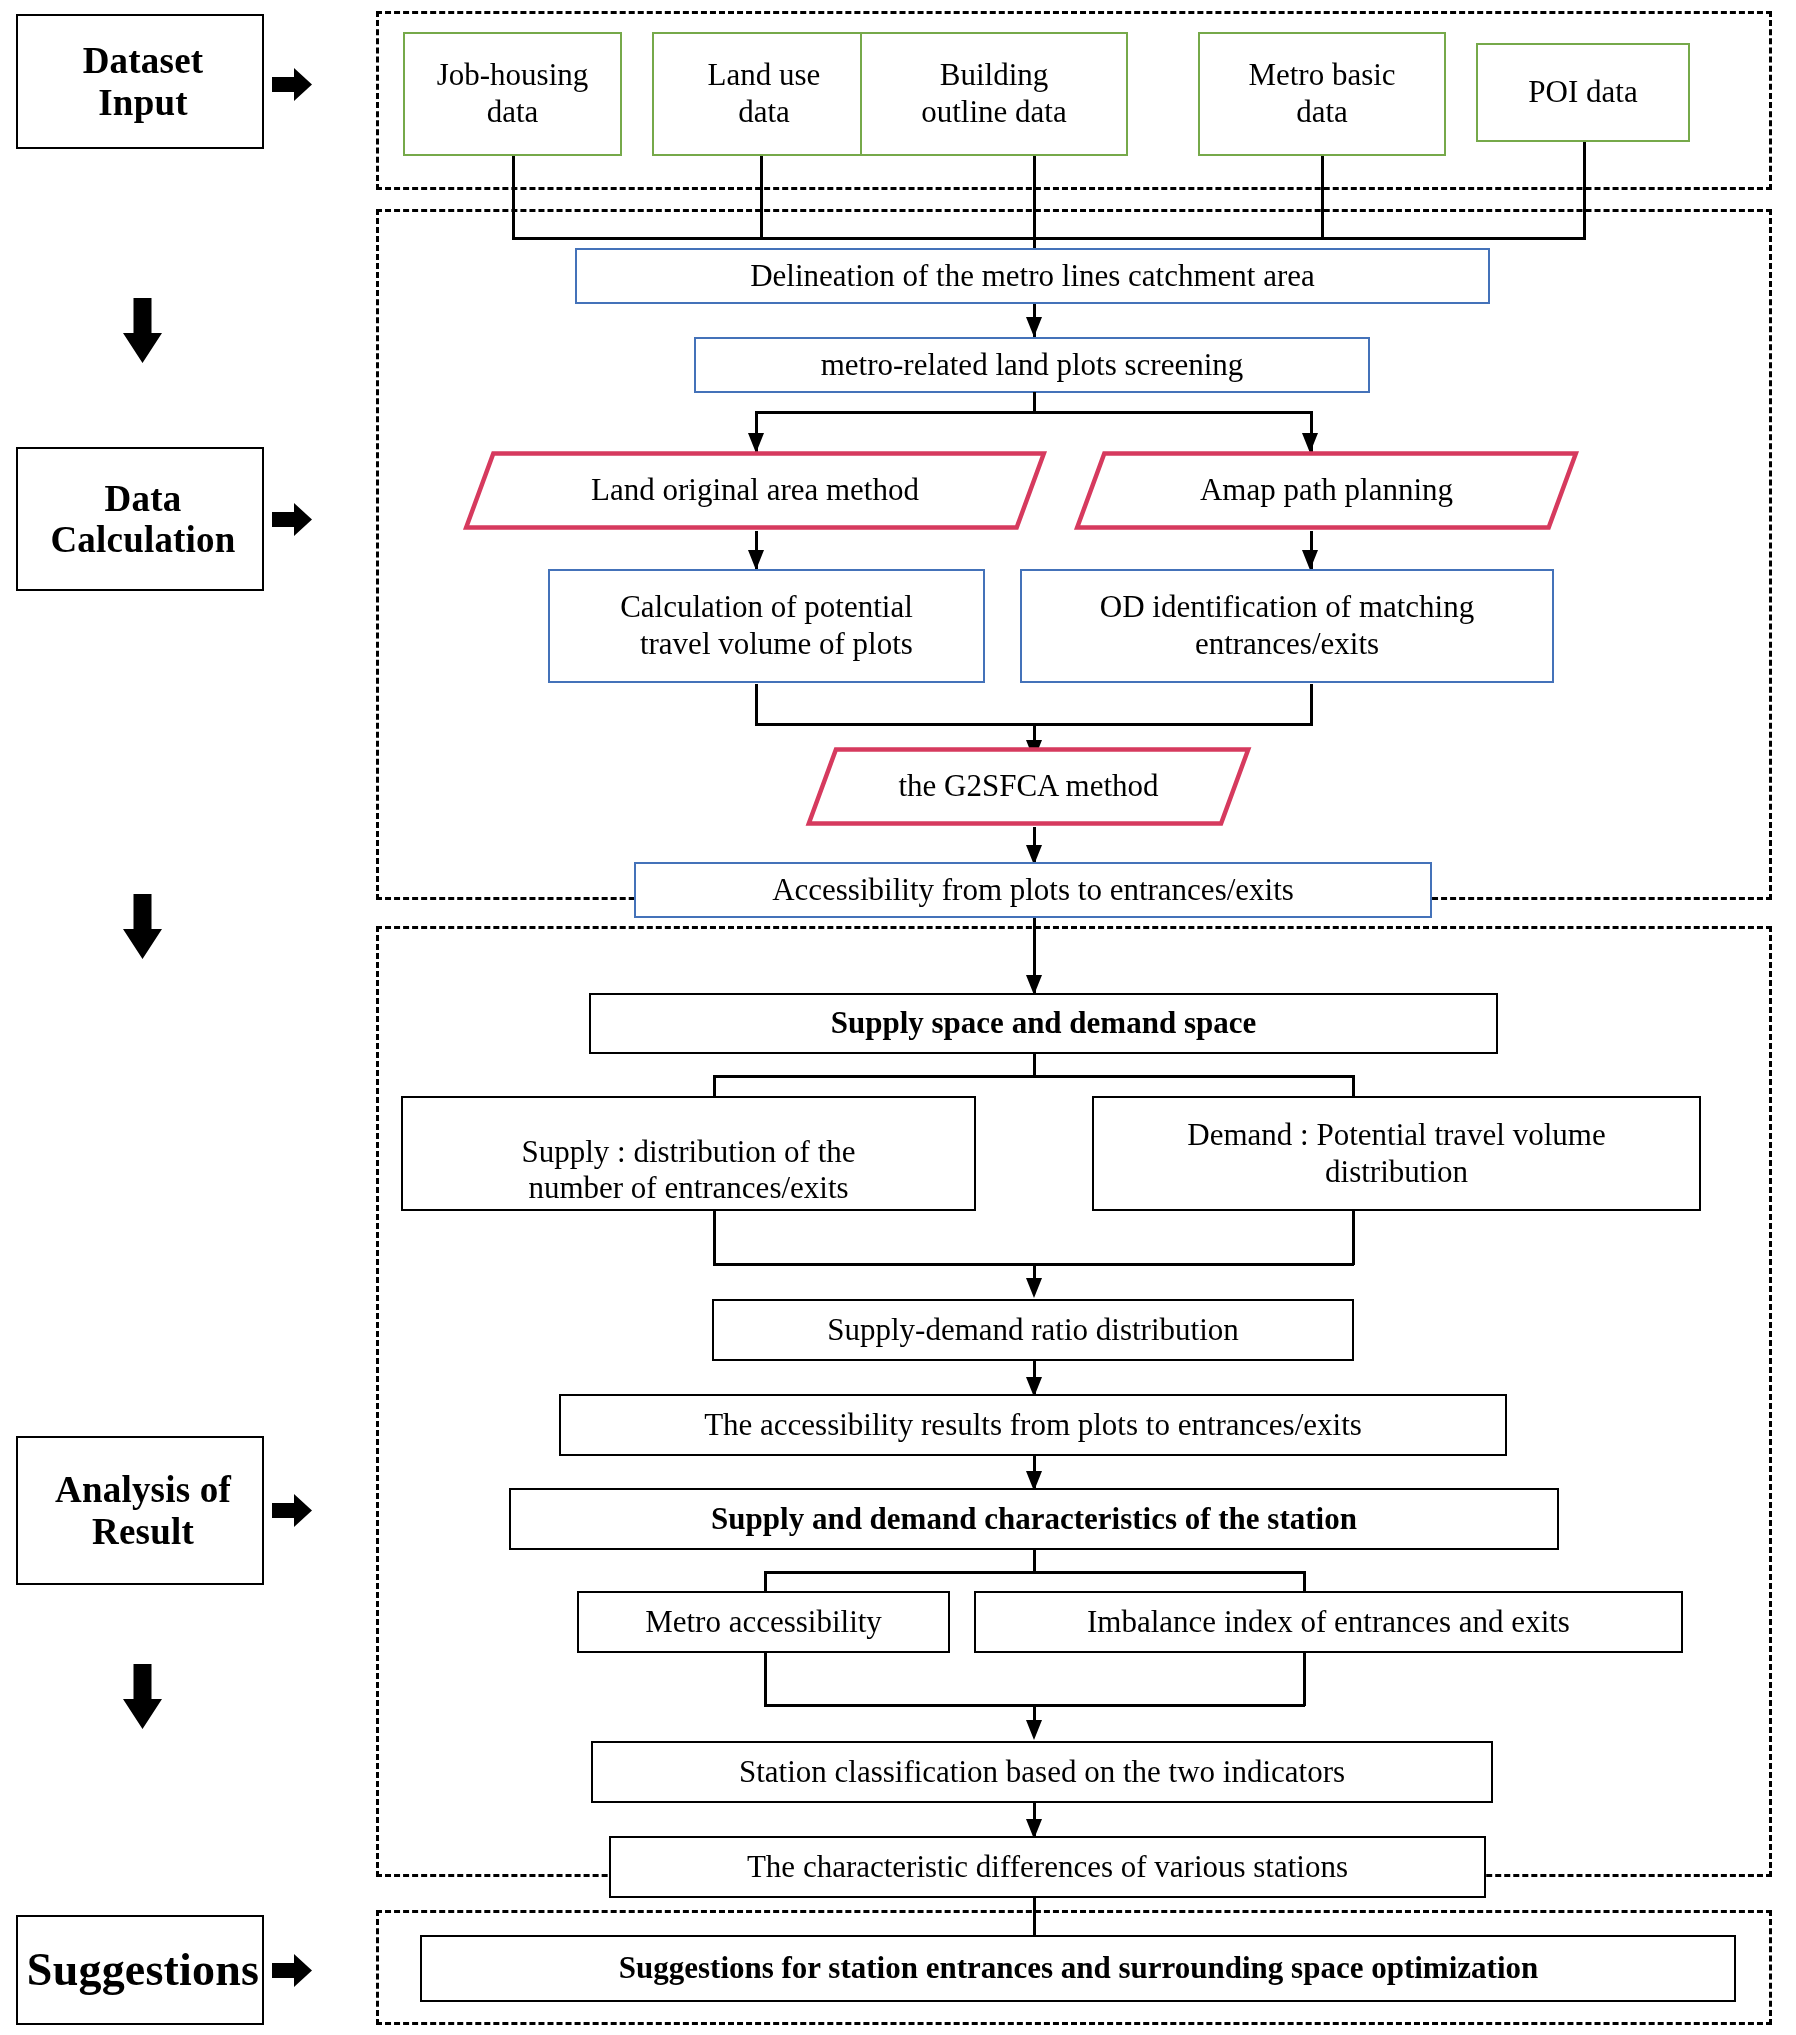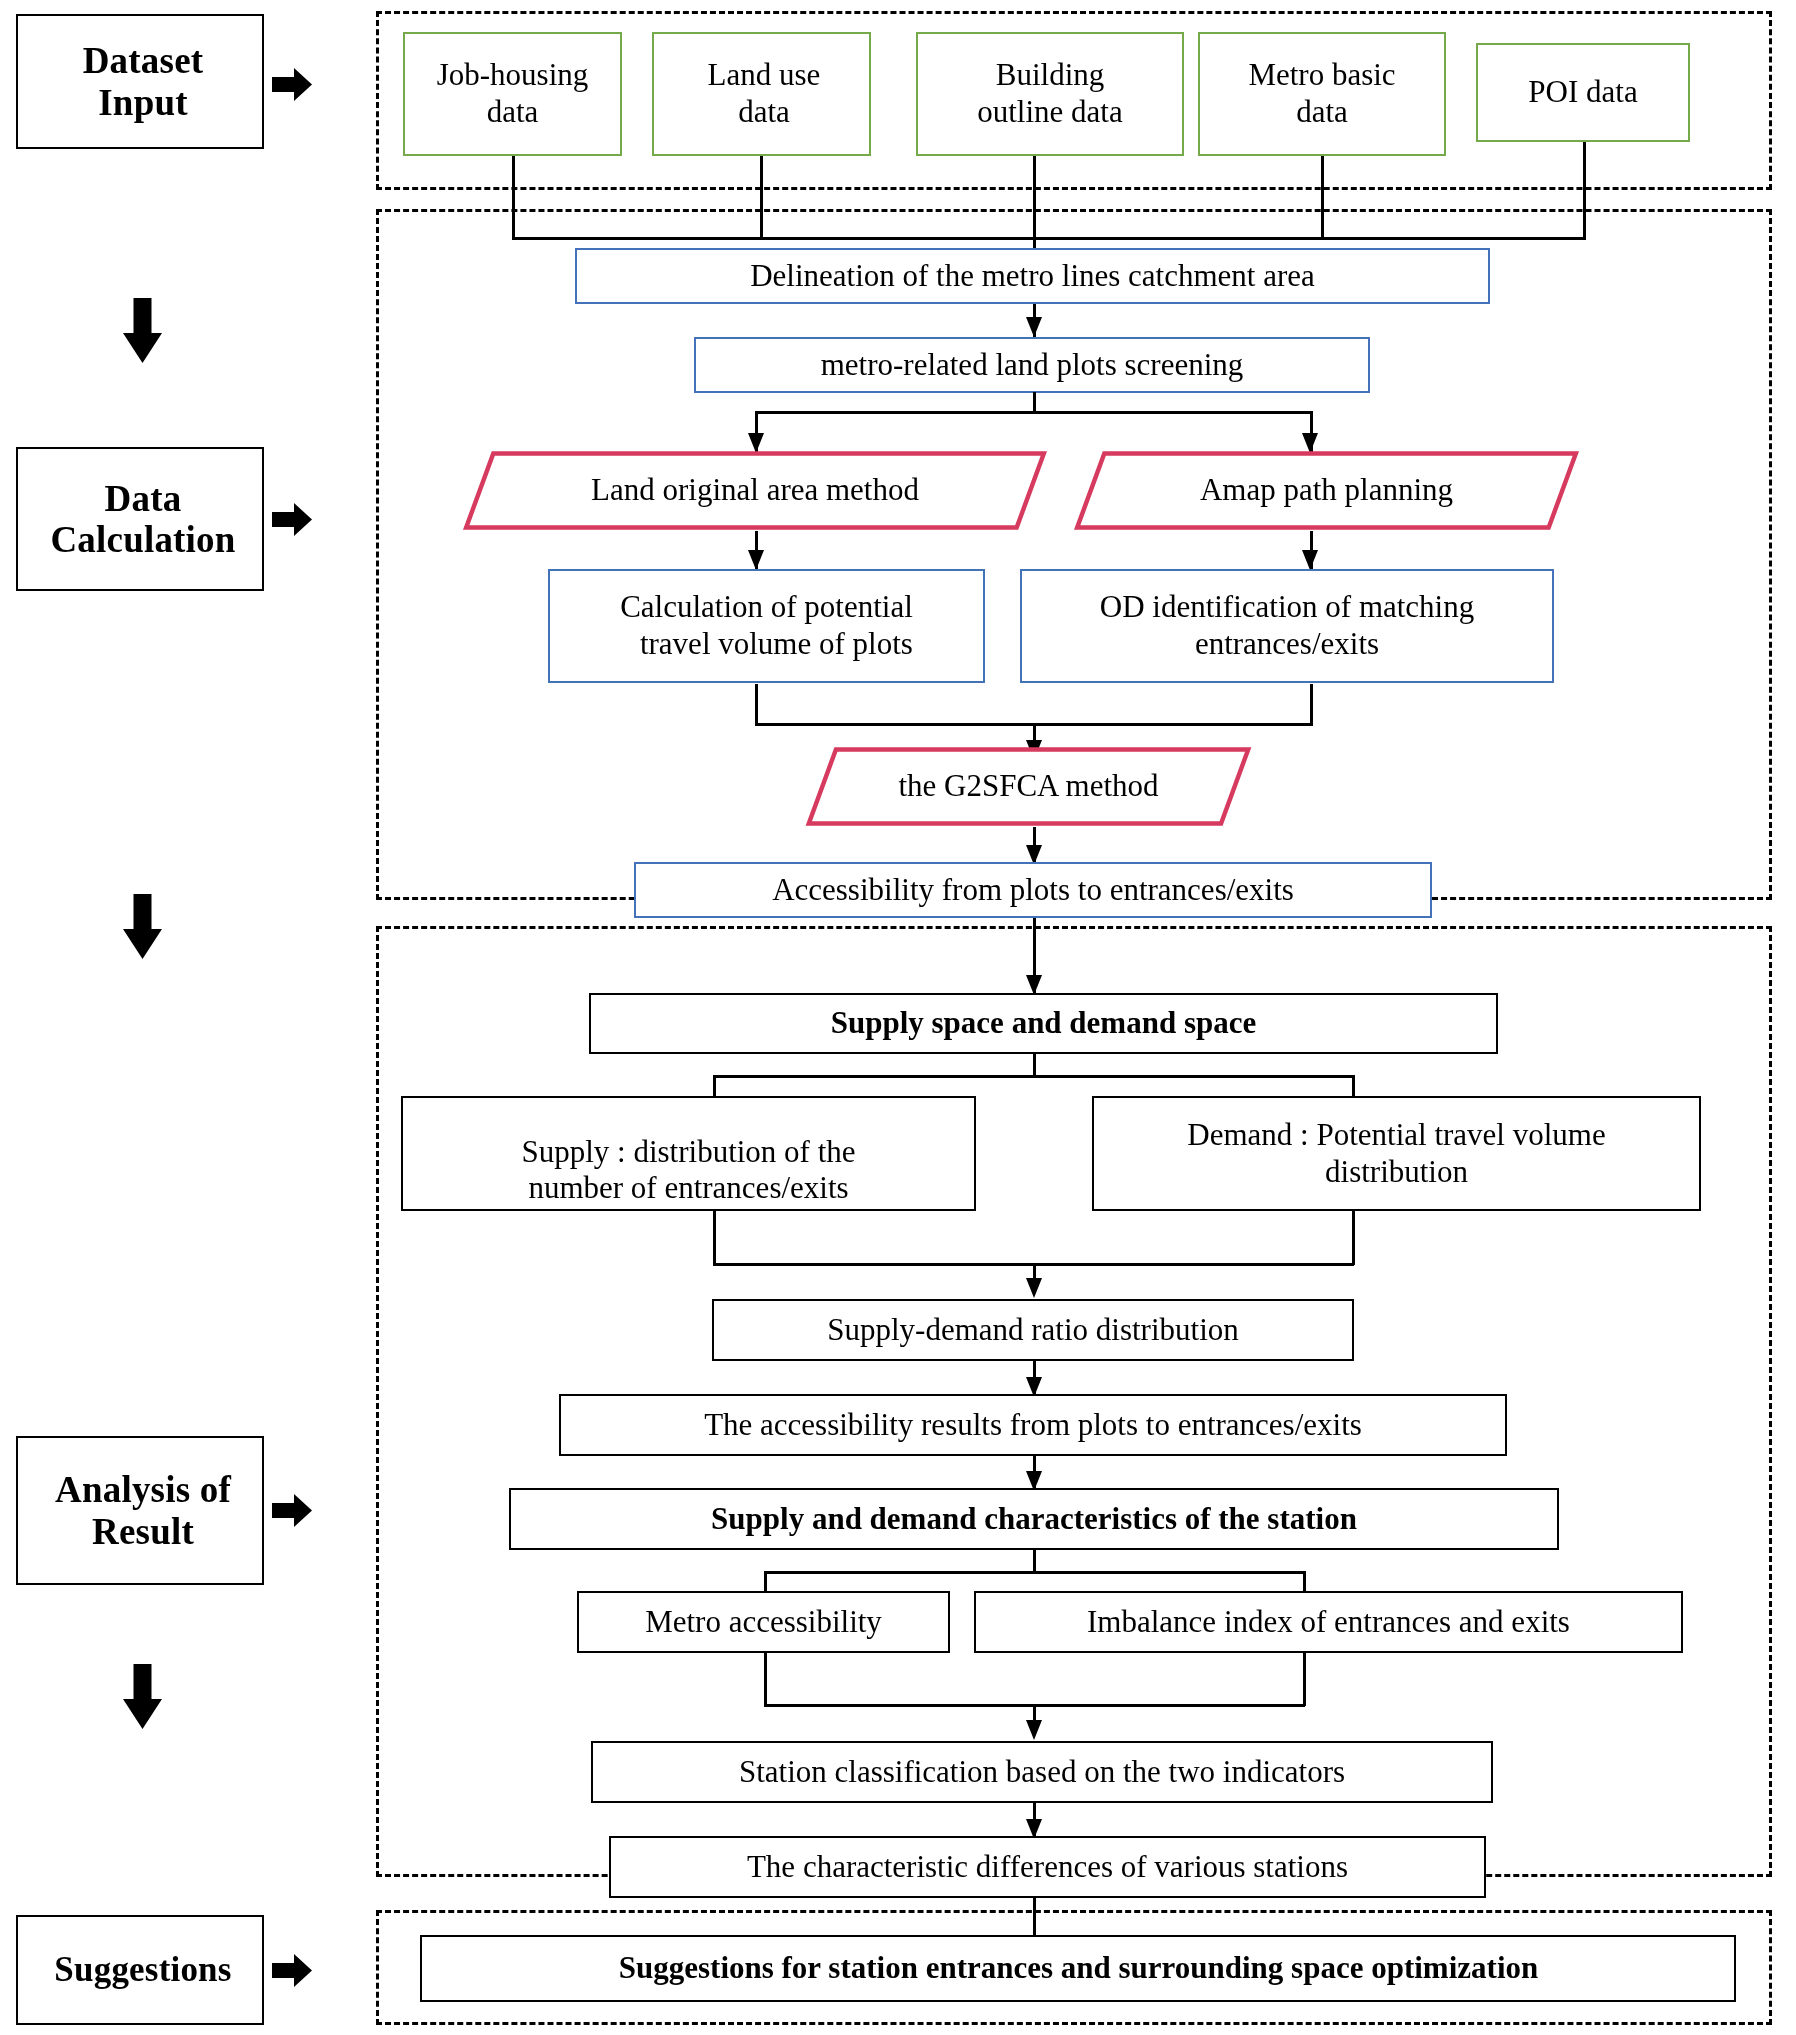--- a/index.html
+++ b/index.html
@@ -118,40 +118,40 @@
       <polygon points="0,22 44,22 44,4 80,37 44,70 44,52 0,52" fill="#000"></polygon>
     </svg>
   </div>
 
   <div class="abs" style="left:121px;top:1664px;width:43px;height:65px;">
     <svg viewBox="0 0 86 130" width="43" height="65" aria-hidden="true">
       <polygon points="25,0 61,0 61,70 82,70 43,130 4,70 25,70" fill="#000"></polygon>
     </svg>
   </div>
 
-  <div class="abs stage-label" style="left:16px;top:1915px;width:248px;height:110px;font-size:35px;">
+  <div class="abs stage-label" style="left:16px;top:1915px;width:248px;height:110px;font-size:46px;">
     <span style="white-space:pre-line;">Suggestions</span>
   </div>
   <div class="abs" style="left:272px;top:1952px;width:40px;height:37px;">
     <svg viewBox="0 0 80 74" width="40" height="37" aria-hidden="true">
       <polygon points="0,22 44,22 44,4 80,37 44,70 44,52 0,52" fill="#000"></polygon>
     </svg>
   </div>
 
   <div class="abs dashed-box" style="left:376px;top:11px;width:1396px;height:179px;"></div>
 
   <div class="abs node green" style="left:403px;top:32px;width:219px;height:124px;">
     <span style="white-space:pre-line;">Job-housing
 data</span>
   </div>
   <div class="abs node green" style="left:652px;top:32px;width:219px;height:124px;padding-left:12px;">
     <span style="white-space:pre-line;">Land use
 data</span>
   </div>
-  <div class="abs node green" style="left:916px;top:32px;width:268px;height:124px;">
+  <div class="abs node green" style="left:860px;top:32px;width:268px;height:124px;">
     <span style="white-space:pre-line;">Building
 outline data</span>
   </div>
   <div class="abs node green" style="left:1198px;top:32px;width:248px;height:124px;">
     <span style="white-space:pre-line;">Metro basic
 data</span>
   </div>
   <div class="abs node green" style="left:1476px;top:43px;width:214px;height:99px;">
     <span style="white-space:pre-line;">POI data</span>
   </div>

